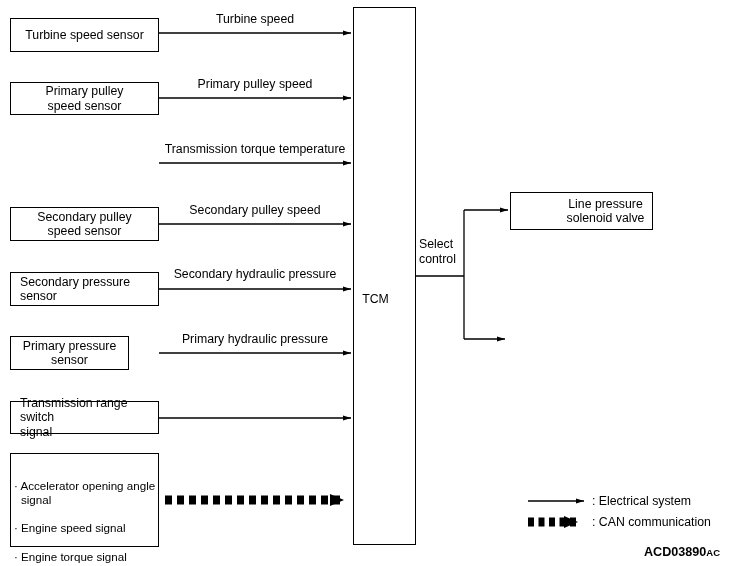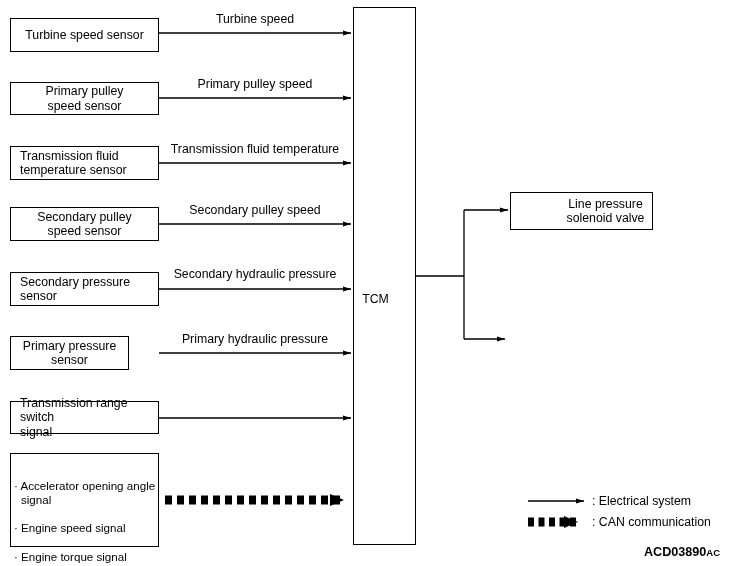--- a/index.html
+++ b/index.html
@@ -162,24 +162,20 @@
 
   <div class="node center" style="left:10px; top:18px; width:149px; height:34px;">
     <span>Turbine speed sensor</span>
   </div>
 
   <div class="node center" style="left:10px; top:82px; width:149px; height:33px;">
     <span>Primary pulley
 speed sensor</span>
   </div>
 
-  <div class="node leftalign" style="left:10px; top:146px; width:149px; height:34px;">
-    <span>Transmission fluid
-temperature sensor</span>
-  </div>
 
   <div class="node center" style="left:10px; top:207px; width:149px; height:34px;">
     <span>Secondary pulley
 speed sensor</span>
   </div>
 
   <div class="node leftalign" style="left:10px; top:272px; width:149px; height:34px;">
     <span>Secondary pressure
 sensor</span>
   </div>
@@ -198,30 +194,32 @@
     <span class="li">· Accelerator opening angle
   signal</span>
     <span class="li">· Engine speed signal</span>
     <span class="li">· Engine torque signal</span>
     
   </div>
 
   <div class="tcm-box" style="left:353px; top:7px; width:63px; height:538px;"></div>
   <div class="tcm-label" style="left:353px; top:292px; width:45px;">TCM</div>
 
+  <div class="select-label" style="left:419px; top:237px; width:60px;">Select
+control</div>
 
   <div class="node center" style="left:510px; top:192px; width:143px; height:38px;padding-left:48px;">
     <span>Line pressure
 solenoid valve</span>
   </div>
 
 
   <div class="edge-label" style="left:160px; top:12px; width:190px;">Turbine speed</div>
   <div class="edge-label" style="left:160px; top:77px; width:190px;">Primary pulley speed</div>
-  <div class="edge-label" style="left:160px; top:142px; width:190px;">Transmission fluid temperature</div>
+  <div class="edge-label" style="left:160px; top:142px; width:190px;">Transmission torque temperature</div>
   <div class="edge-label" style="left:160px; top:203px; width:190px;">Secondary pulley speed</div>
   <div class="edge-label" style="left:160px; top:267px; width:190px;">Secondary hydraulic pressure</div>
   <div class="edge-label" style="left:160px; top:332px; width:190px;">Primary hydraulic pressure</div>
 
   <div class="legend-text" style="left:592px; top:494px;">: Electrical system</div>
   <div class="legend-text" style="left:592px; top:515px;">: CAN communication</div>
 
   <div class="code-label" style="left:644px; top:542px;">
     <span class="code-main">ACD03890</span><span class="code-suffix">AC</span>
   </div>

